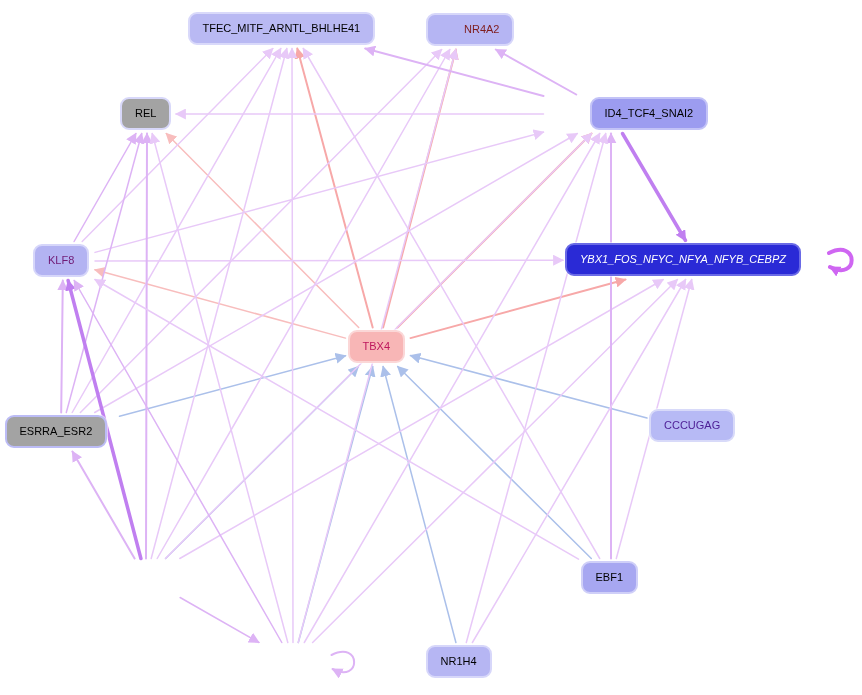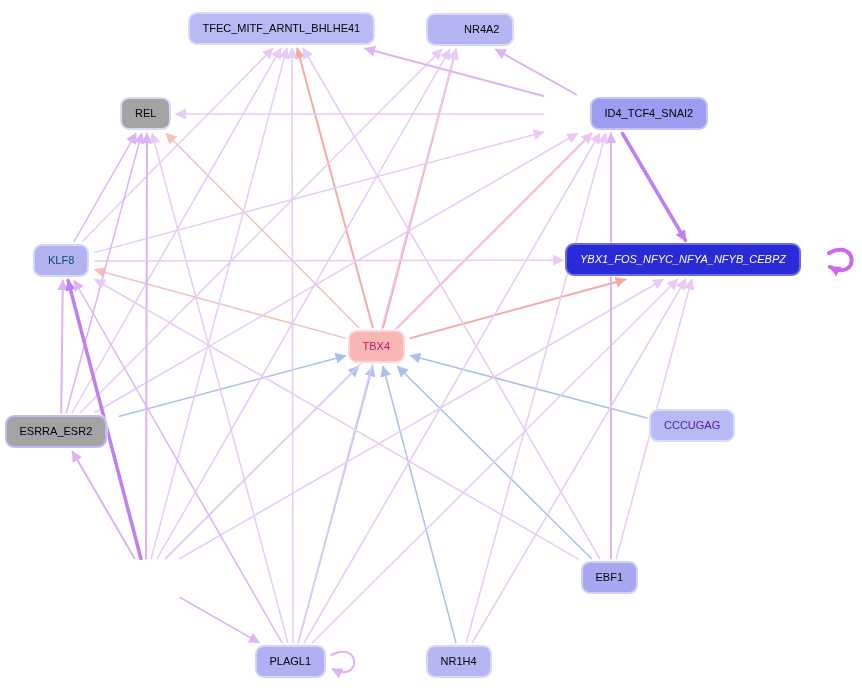--- a/index.html
+++ b/index.html
@@ -87,24 +87,23 @@
       <path d="M 466.3 642.5 L 605.7 133.5" fill="none" stroke="#e8c9f8" stroke-width="1.5" stroke-linecap="round" marker-end="url(#arr3)"></path>
       <path d="M 472.4 642.5 L 685.6 279.5" fill="none" stroke="#e8c9f8" stroke-width="1.5" stroke-linecap="round" marker-end="url(#arr3)"></path>
       <path d="M 543.5 96.0 L 365.2 48.5" fill="none" stroke="#ddb3f5" stroke-width="2" stroke-linecap="round" marker-end="url(#arr4)"></path>
       <path d="M 576.2 94.5 L 495.8 49.5" fill="none" stroke="#ddb3f5" stroke-width="2" stroke-linecap="round" marker-end="url(#arr4)"></path>
       <path d="M 622.5 133.5 L 685.5 240.5" fill="none" stroke="#c07ff0" stroke-width="3.5" stroke-linecap="round" marker-end="url(#arr5)"></path>
       <path d="M 543.5 114.0 L 176.0 114.0" fill="none" stroke="#e8c9f8" stroke-width="1.5" stroke-linecap="round" marker-end="url(#arr3)"></path>
       <path d="M 676.5 107 C 706.5 92, 706.5 136, 677.5 121" fill="none" stroke="#ddb3f5" stroke-width="2" stroke-linecap="round" marker-end="url(#arr4)"></path>
       <path d="M 829 253 C 859 238, 859 282, 830 267" fill="none" stroke="#cf66f2" stroke-width="4" stroke-linecap="round" marker-end="url(#arr6)"></path>
     </svg>
 <div class="node" style="background: rgb(185, 185, 243); color: rgb(0, 0, 0); border-color: rgb(217, 217, 250); left: 187.5px; top: 11.5px;">TFEC_MITF_ARNTL_BHLHE41</div>
-    <div class="node" style="background: rgb(181, 181, 243); color: #000000; border-color: rgb(215, 215, 250); left: 426px; top: 12.5px; padding-left: 36px;">NR4A2</div>
+    <div class="node" style="background: rgb(181, 181, 243); color: #7f1d1d; border-color: rgb(215, 215, 250); left: 426px; top: 12.5px; padding-left: 36px;">NR4A2</div>
     <div class="node" style="background: #a3a3a3; color: rgb(0, 0, 0); border-color: rgb(216, 216, 250); left: 120px; top: 96.5px;">REL</div>
     <div class="node" style="background: rgb(156, 156, 240); color: rgb(0, 0, 0); border-color: rgb(195, 195, 247); left: 545.5px; top: 96.5px; margin-left: 44px;">ID4_TCF4_SNAI2</div>
-    <div class="node" style="background: rgb(179, 179, 242); color: #0c4a6e; border-color: rgb(214, 214, 250); left: 33px; top: 243.5px;">KLF8</div>
+    <div class="node" style="background: rgb(179, 179, 242); color: #701a75; border-color: rgb(214, 214, 250); left: 33px; top: 243.5px;">KLF8</div>
     <div class="node" style="background: rgb(42, 42, 214); color: rgb(255, 255, 255); border-color: rgb(106, 106, 230); left: 565px; top: 242.5px; font-style: italic;">YBX1_FOS_NFYC_NFYA_NFYB_CEBPZ</div>
     <div class="node" style="background: rgb(248, 182, 182); color: #be185d; border-color: rgb(251, 215, 215); left: 347.5px; top: 329.5px;">TBX4</div>
     <div class="node" style="background: #a3a3a3; color: rgb(0, 0, 0); border-color: rgb(188, 188, 246); left: 4.5px; top: 414.5px;">ESRRA_ESR2</div>
     <div class="node" style="background: rgb(183, 186, 245); color: #4c1d95; border-color: rgb(216, 218, 249); left: 649px; top: 409px;">CCCUGAG</div>
     <div class="node" style="background: rgb(167, 167, 241); color: rgb(0, 0, 0); border-color: rgb(207, 207, 248); left: 580.5px; top: 560.5px;">EBF1</div>
-    <div class="node" style="background: rgb(176, 176, 242); color: rgb(0, 0, 0); border-color: rgb(212, 212, 249); left: 254.5px; top: 644.5px;">PLAGL1</div>
     <div class="node" style="background: rgb(182, 182, 243); color: rgb(0, 0, 0); border-color: rgb(215, 215, 250); left: 425.5px; top: 644.5px;">NR1H4</div>
   </div>
 
 </body></html>

